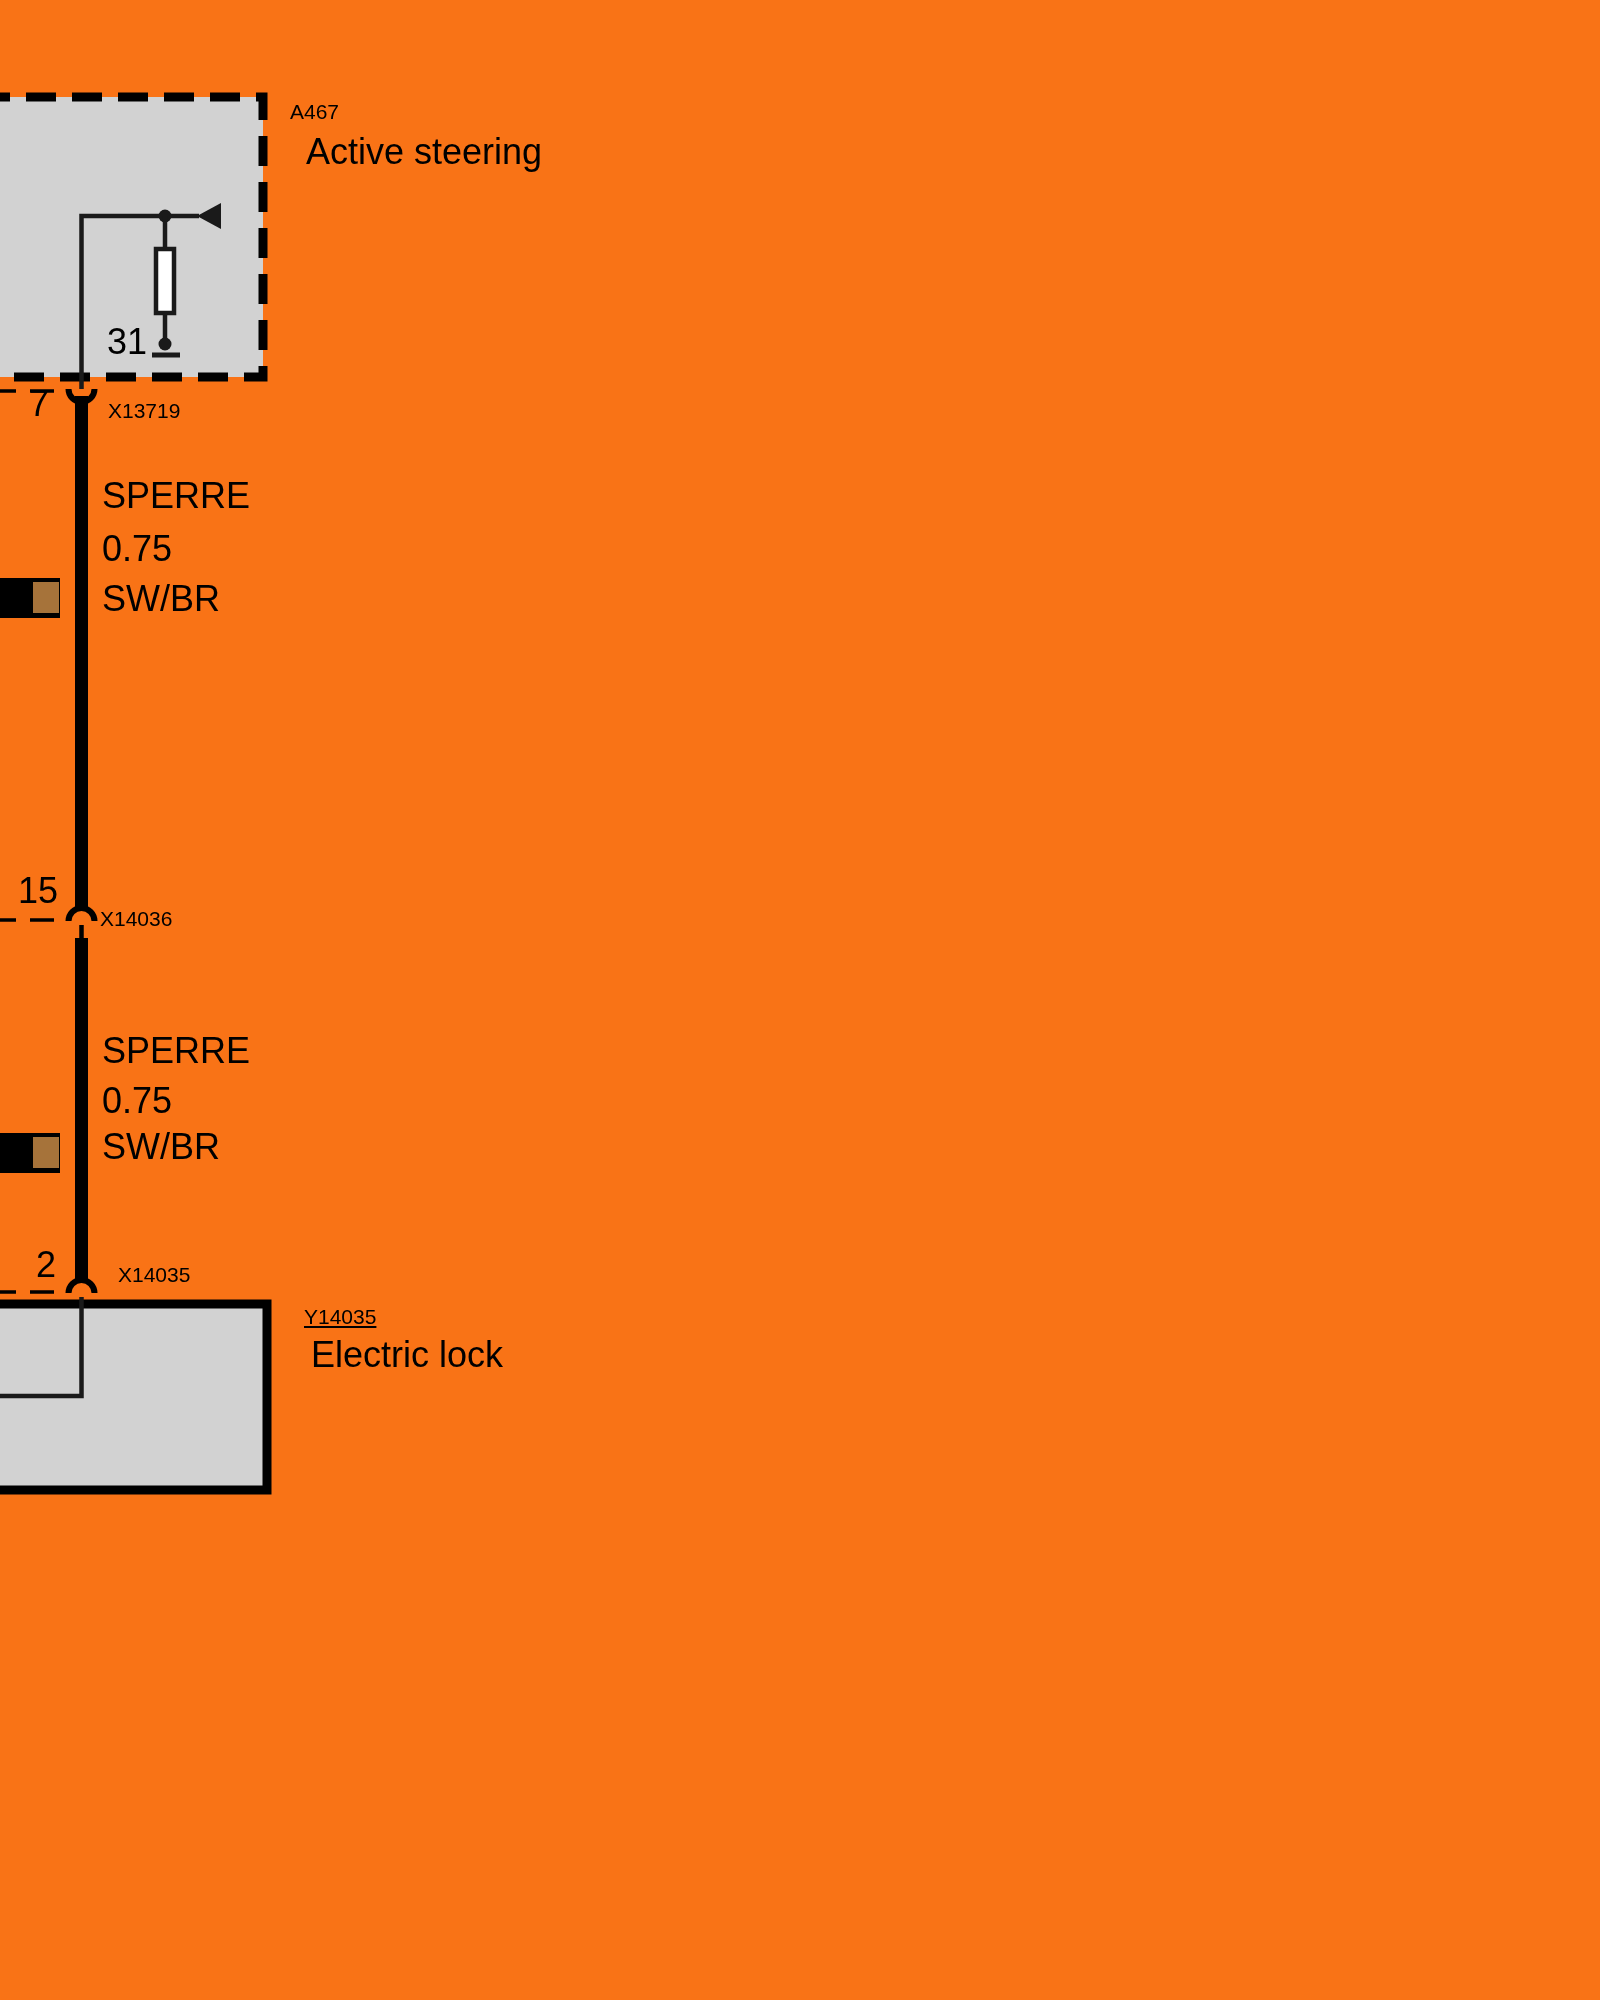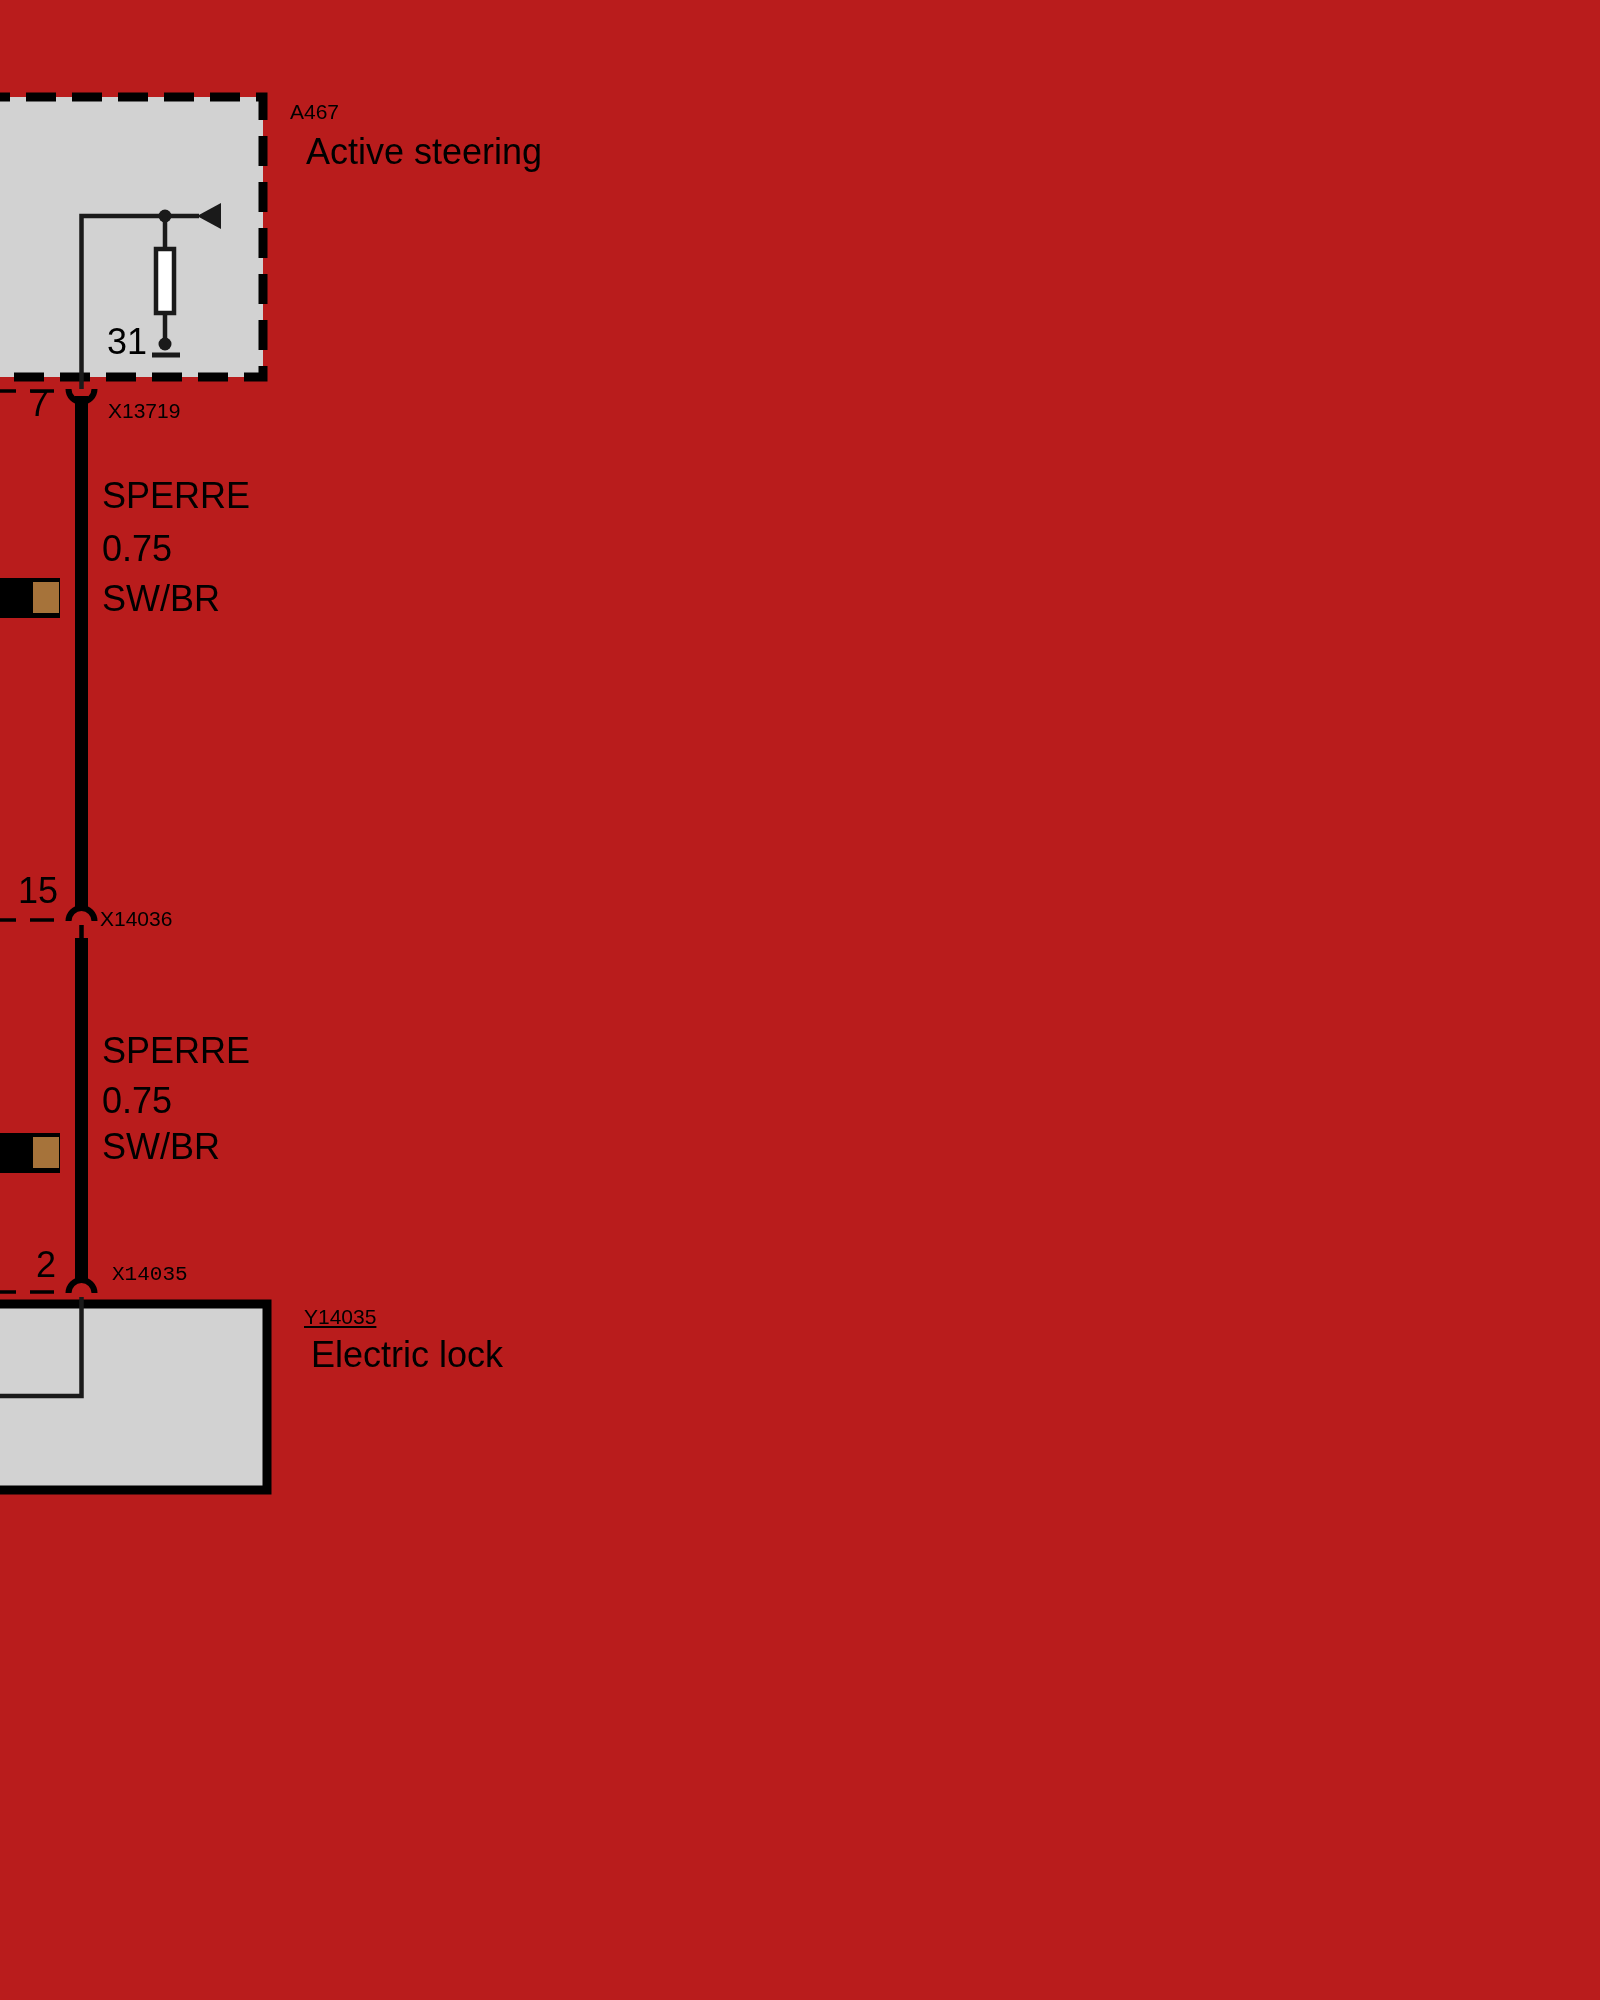--- a/index.html
+++ b/index.html
@@ -8,21 +8,21 @@
     background: #ffffff;
     width: 1600px;
     height: 2000px;
     overflow: hidden;
     font-family: "Liberation Sans", sans-serif;
   }
   .canvas {
     position: relative;
     width: 1600px;
     height: 2000px;
-    background: #b91c1c;
+    background: #f97316;
   }
   svg.diagram {
     position: absolute;
     left: 0;
     top: 0;
   }
   .lbl {
     position: absolute;
     color: #000000;
     white-space: nowrap;
@@ -87,18 +87,18 @@
   <div class="lbl lbl-large" style="left:102px; top:580px;">SW/BR</div>
 
   <div class="lbl lbl-large" style="left:18px; top:872px;">15</div>
   <div class="lbl lbl-small" style="left:100px; top:908px;">X14036</div>
 
   <div class="lbl lbl-large" style="left:102px; top:1032px;">SPERRE</div>
   <div class="lbl lbl-large" style="left:102px; top:1082px;">0.75</div>
   <div class="lbl lbl-large" style="left:102px; top:1128px;">SW/BR</div>
 
   <div class="lbl lbl-large" style="left:36px; top:1246px;">2</div>
-  <div class="lbl lbl-small" style="left:112px; top:1264px;font-family:Liberation Mono, monospace;">X14035</div>
+  <div class="lbl lbl-small" style="left:118px; top:1264px;">X14035</div>
 
   <div class="lbl lbl-small" style="left:304px; top:1306px;text-decoration:underline;">Y14035</div>
   <div class="lbl lbl-large" style="left:289px; top:1336px;margin-left:22px;">Electric lock</div>
 
 </div>
 
 </body></html>

